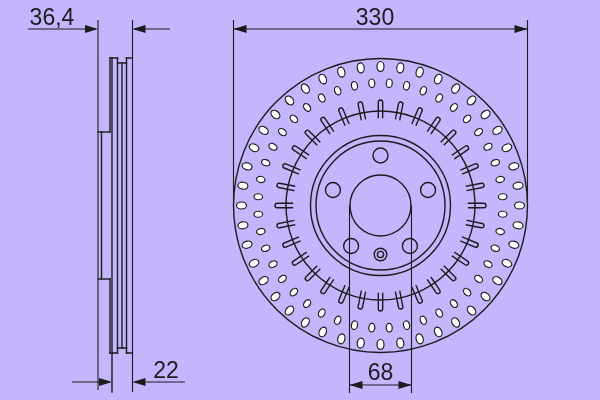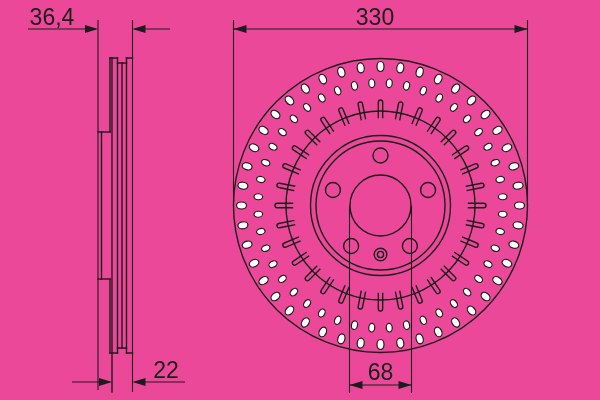--- a/index.html
+++ b/index.html
@@ -1,16 +1,16 @@
 <!DOCTYPE html>
 <html><head>
 <meta charset="utf-8">
 <style>
   html,body{margin:0;padding:0;background:#ffffff;}
-  .stage{width:600px;height:400px;background:#ec4899;position:relative;overflow:hidden;
+  .stage{width:600px;height:400px;background:#c4b5fd;position:relative;overflow:hidden;
          font-family:"Liberation Sans", sans-serif;}
   svg{display:block;}
   .ln{stroke:#1c1c1c;stroke-width:1.4;fill:none;stroke-linecap:square;}
   .thin{stroke:#1c1c1c;stroke-width:1.1;fill:none;}
   .dim{stroke:#1c1c1c;stroke-width:1.2;fill:none;}
   .arrow{fill:#1c1c1c;stroke:none;}
   .dimtext{fill:#1c1c1c;font-family:"Liberation Sans", sans-serif;font-size:23px;}
   .hole{stroke:#1c1c1c;stroke-width:1.2;fill:#ffffff;}
 </style>
 </head>

